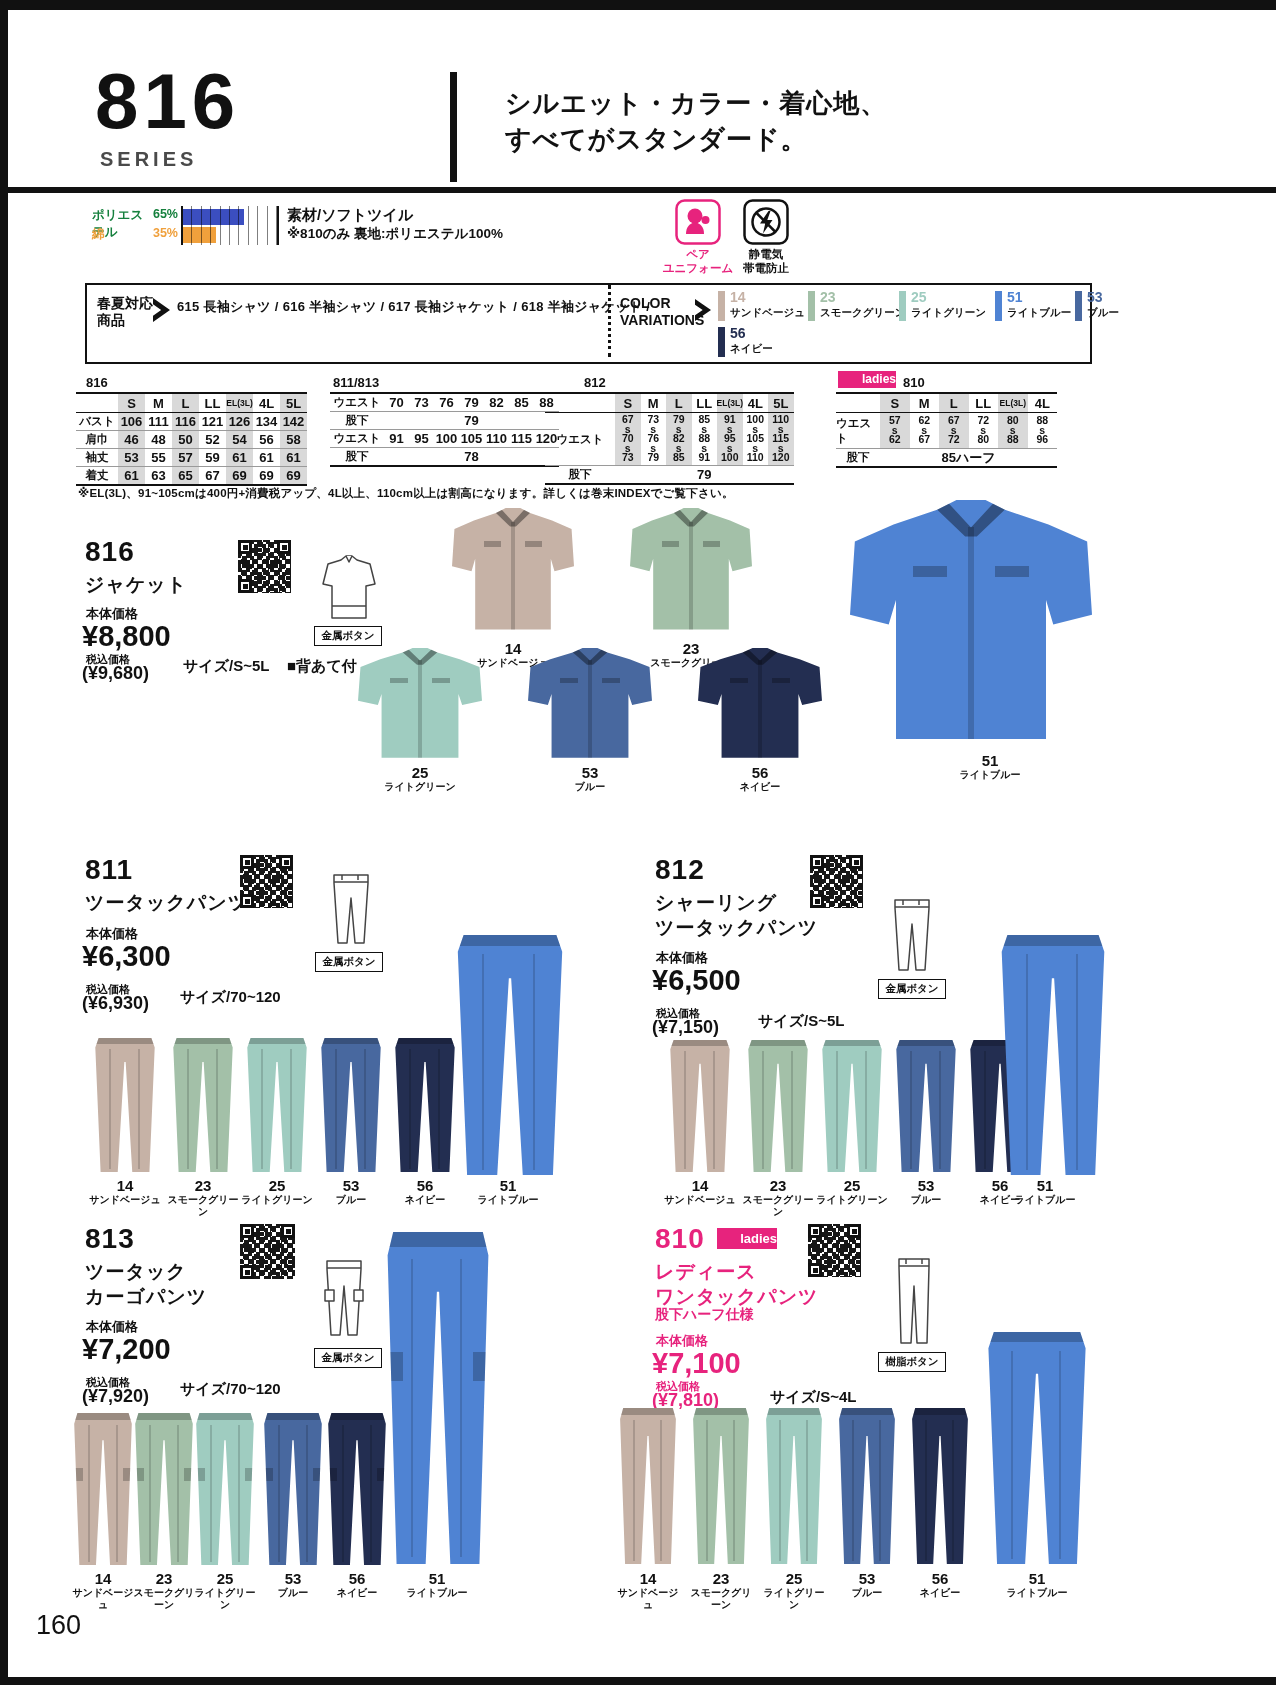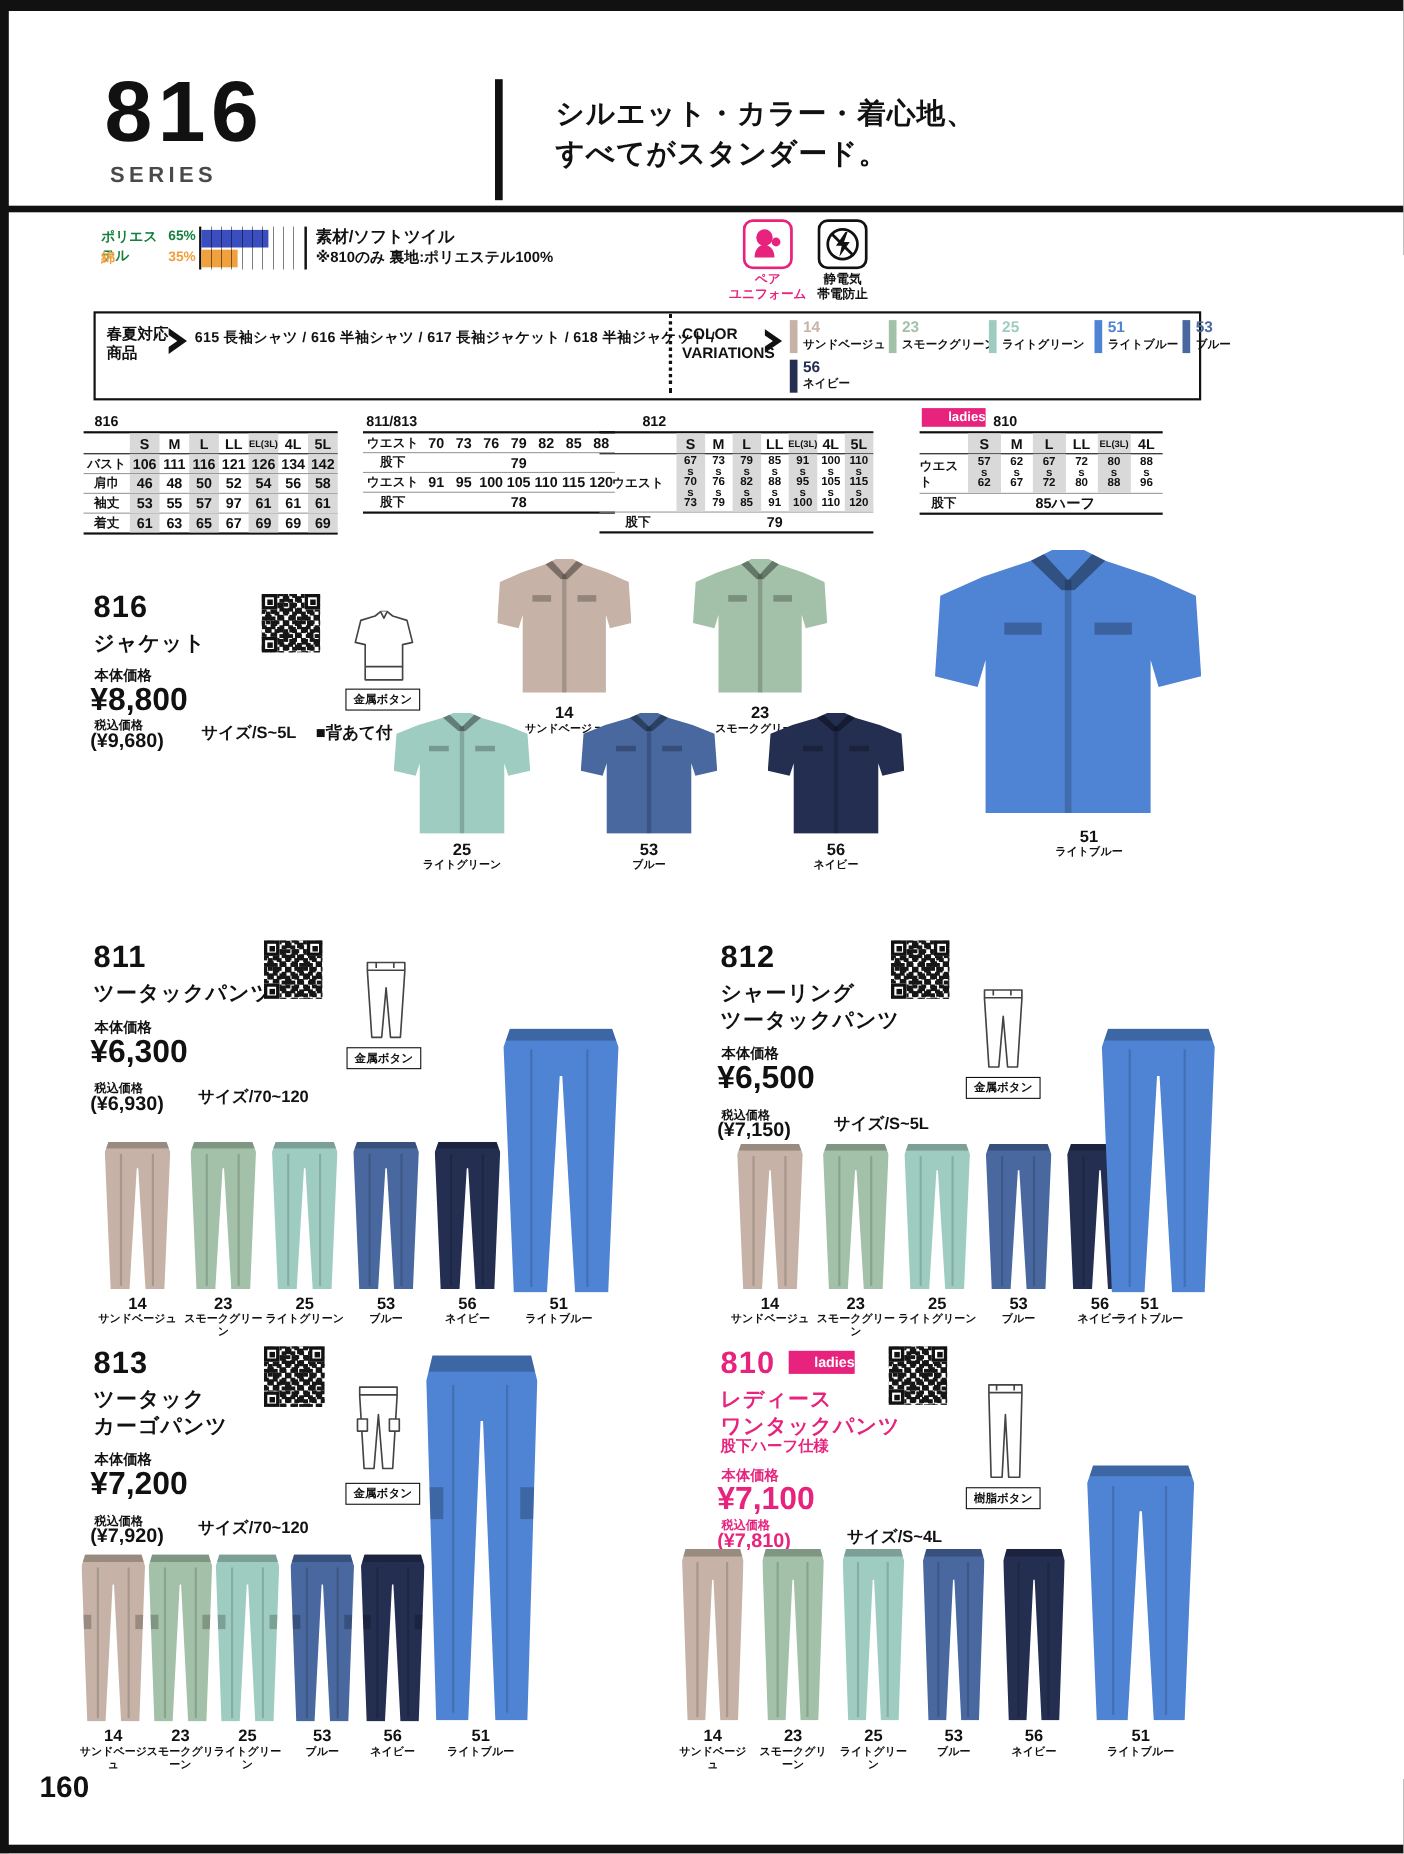--- a/index.html
+++ b/index.html
@@ -76,21 +76,21 @@
   .pcl{left:26%}.pcr{left:70%}
   .pcargo{position:absolute;top:36%;width:16%;height:9%;background:rgba(0,0,0,.22)}
   .cgl{left:3%}.cgr{left:81%}
   
   .cap{position:absolute;text-align:center}
   .cap .cc{font-size:15px;font-weight:bold;line-height:17px}
   .cap .cn{font-size:10px;line-height:12px;font-weight:bold}
   
   .lineicon path,.lineicon rect,.lineicon line{fill:#fff;stroke:#444;stroke-width:1.5;stroke-linejoin:round}
   .lineicon line{fill:none}
-  .pagenum{font-size:27px;font-weight:bold}
+  .pagenum{font-size:27px;font-weight:normal}
 </style>
 </head>
 <body>
 
 <div id="page">
 
   <div class="bar" style="left:0;top:0;width:1276px;height:10px"></div>
   <div class="bar" style="left:0;top:0;width:8px;height:1685px"></div>
   <div class="bar" style="left:0;top:1677px;width:1276px;height:8px"></div>
 
@@ -200,21 +200,21 @@
       <div class="tc">52</div>
       <div class="tc sh">54</div>
       <div class="tc">56</div>
       <div class="tc sh">58</div>
     </div>
     <div class="trow">
       <div class="tc lab">袖丈</div>
       <div class="tc sh">53</div>
       <div class="tc">55</div>
       <div class="tc sh">57</div>
-      <div class="tc">97</div>
+      <div class="tc">59</div>
       <div class="tc sh">61</div>
       <div class="tc">61</div>
       <div class="tc sh">61</div>
     </div>
     <div class="trow">
       <div class="tc lab">着丈</div>
       <div class="tc sh">61</div>
       <div class="tc">63</div>
       <div class="tc sh">65</div>
       <div class="tc">67</div>
@@ -344,20 +344,21 @@
       <div class="tc mul">88
 s
 96</div>
     </div>
     <div class="trow">
       <div class="tc lab">股下</div>
       <div class="tc" style="width:177px">85ハーフ</div>
     </div>
   </div>
 
+  <div class="footnote" style="left:78px;top:486px">※EL(3L)、91~105cmは400円+消費税アップ、4L以上、110cm以上は割高になります。詳しくは巻末INDEXでご覧下さい。</div>
 
   <div class="abs pnum" style="left:85px;top:536px">816</div>
   <div class="abs pname" style="left:85px;top:572px">ジャケット</div>
   <div class="qr" style="left:238px;top:540px;width:53px;height:53px">
       <i></i>
       <i></i>
       <i></i>
     </div>
   <svg class="abs lineicon" style="left:318px;top:554px" width="62" height="68" viewBox="0 0 62 68">
     <path d="M23 6 L10 10 L5 30 L14 32 L14 64 L48 64 L48 32 L57 30 L52 10 L39 6 L34 2 L28 2 Z"></path>

